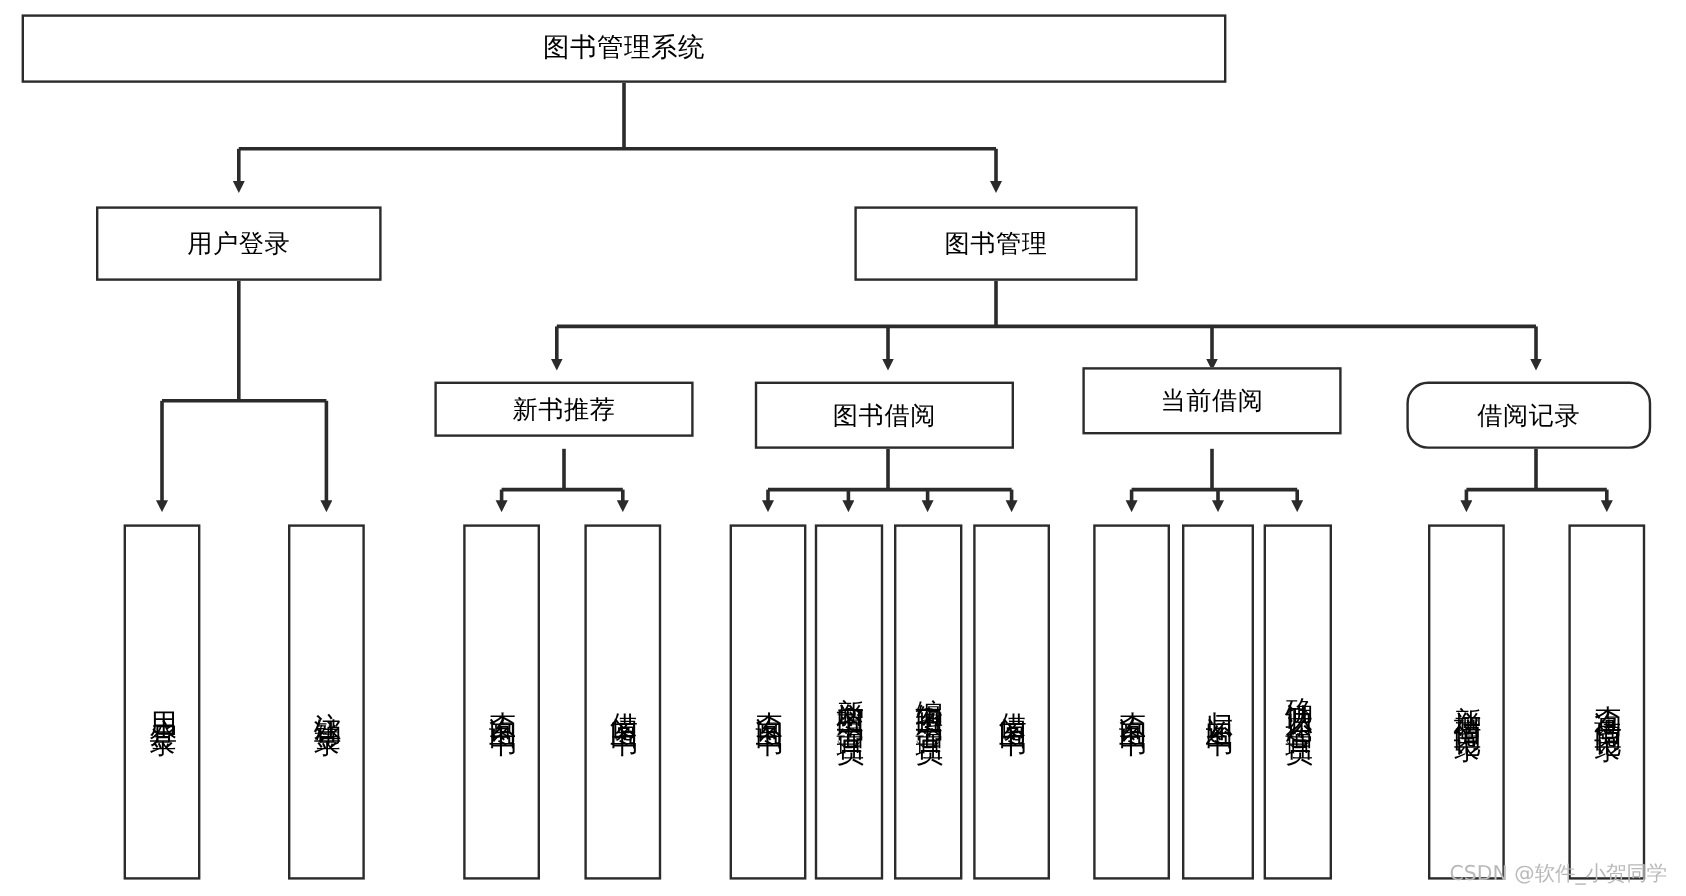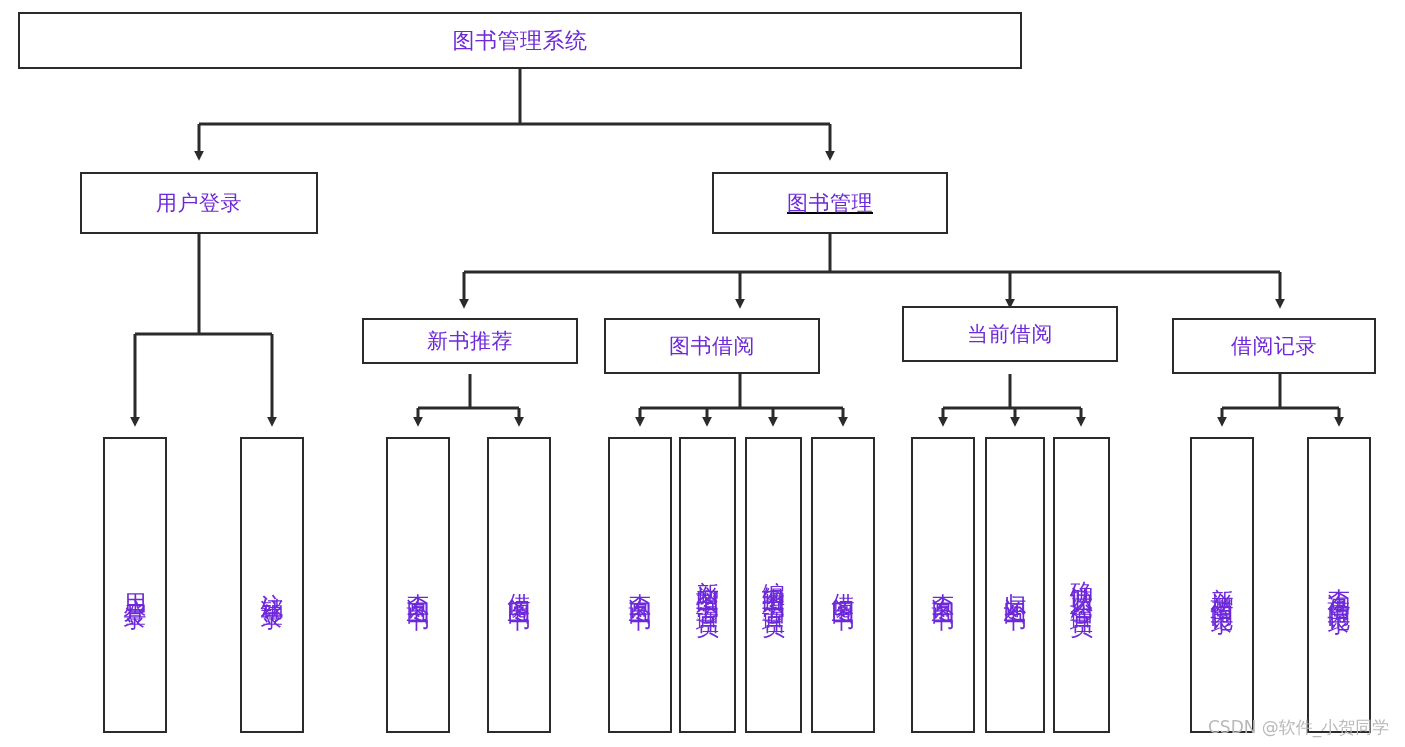--- a/index.html
+++ b/index.html
@@ -26,21 +26,21 @@
     position: absolute;
     box-sizing: border-box;
     background: #ffffff;
     border: 2px solid #2b2b2b;
     display: flex;
     align-items: center;
     justify-content: center;
     z-index: 3;
   }
   .node .lbl {
-    color: #6d28d9;
+    color: #000000;
     line-height: 1.18;
     text-align: center;
     white-space: pre;
   }
   
   .node.horiz .lbl {
     font-size: 21px;
     letter-spacing: 0.5px;
   }
   .node.root .lbl {
@@ -124,34 +124,34 @@
     </g>
   </svg>
 
   <div class="node horiz root" style="left:18px; top:12px; width:1004px; height:57px;">
     <span class="lbl">图书管理系统</span>
   </div>
 
   <div class="node horiz" style="left:80px; top:172px; width:238px; height:62px;">
     <span class="lbl">用户登录</span>
   </div>
-  <div class="node horiz" style="left:712px; top:172px; width:236px; height:62px;text-decoration:underline;">
+  <div class="node horiz" style="left:712px; top:172px; width:236px; height:62px;">
     <span class="lbl">图书管理</span>
   </div>
 
   <div class="node horiz" style="left:362px; top:318px; width:216px; height:46px;">
     <span class="lbl">新书推荐</span>
   </div>
-  <div class="node horiz" style="left:604px; top:318px; width:216px; height:56px;">
+  <div class="node horiz" style="left:629px; top:318px; width:216px; height:56px;">
     <span class="lbl">图书借阅</span>
   </div>
   <div class="node horiz" style="left:902px; top:306px; width:216px; height:56px;">
     <span class="lbl">当前借阅</span>
   </div>
-  <div class="node horiz" style="left:1172px; top:318px; width:204px; height:56px;">
+  <div class="node horiz" style="left:1172px; top:318px; width:204px; height:56px;border-radius:18px;">
     <span class="lbl">借阅记录</span>
   </div>
 
   <div class="node vert" style="left:103px; top:437px; width:64px; height:296px;">
     <span class="lbl">用户登录</span>
   </div>
   <div class="node vert" style="left:240px; top:437px; width:64px; height:296px;">
     <span class="lbl">注销登录</span>
   </div>
   <div class="node vert" style="left:386px; top:437px; width:64px; height:296px;">

